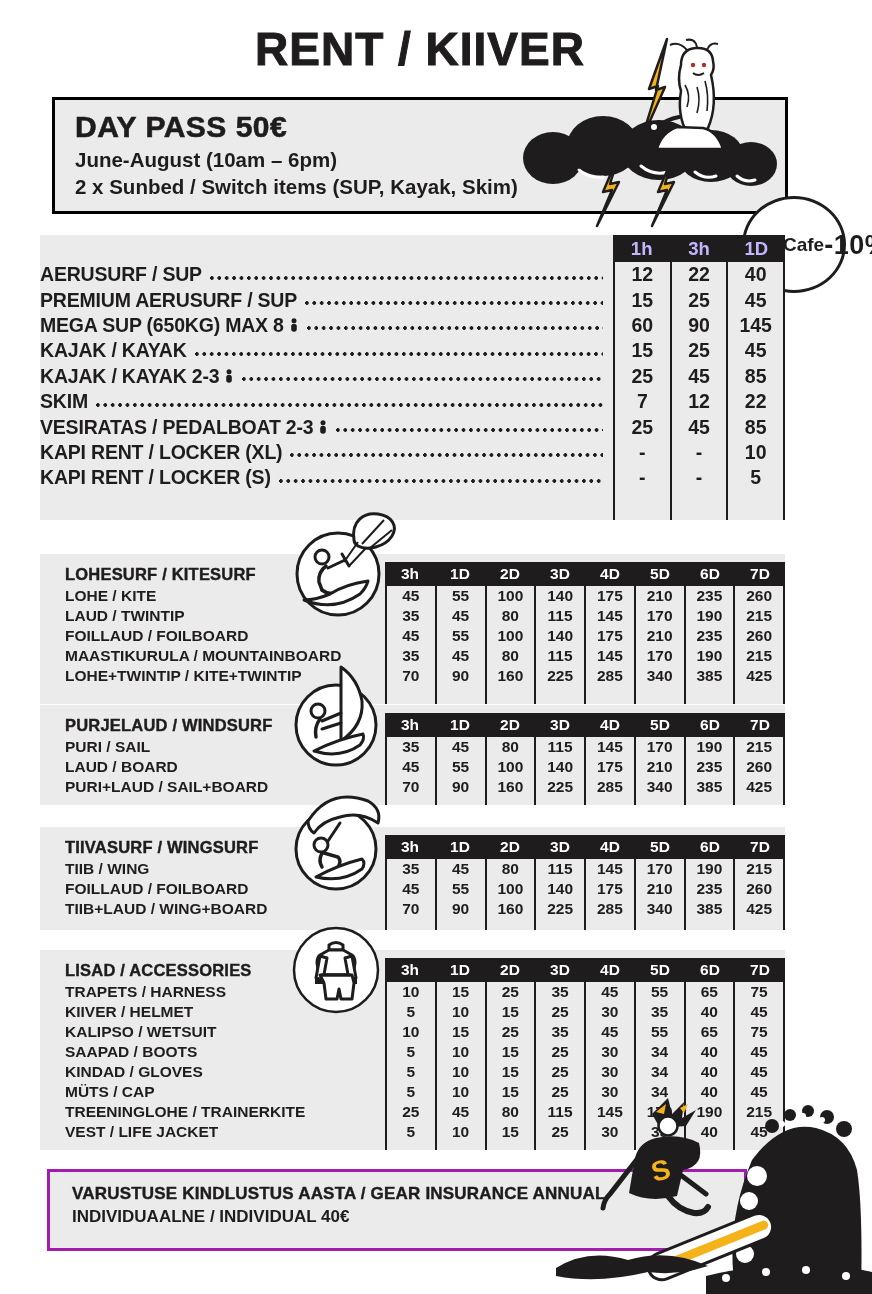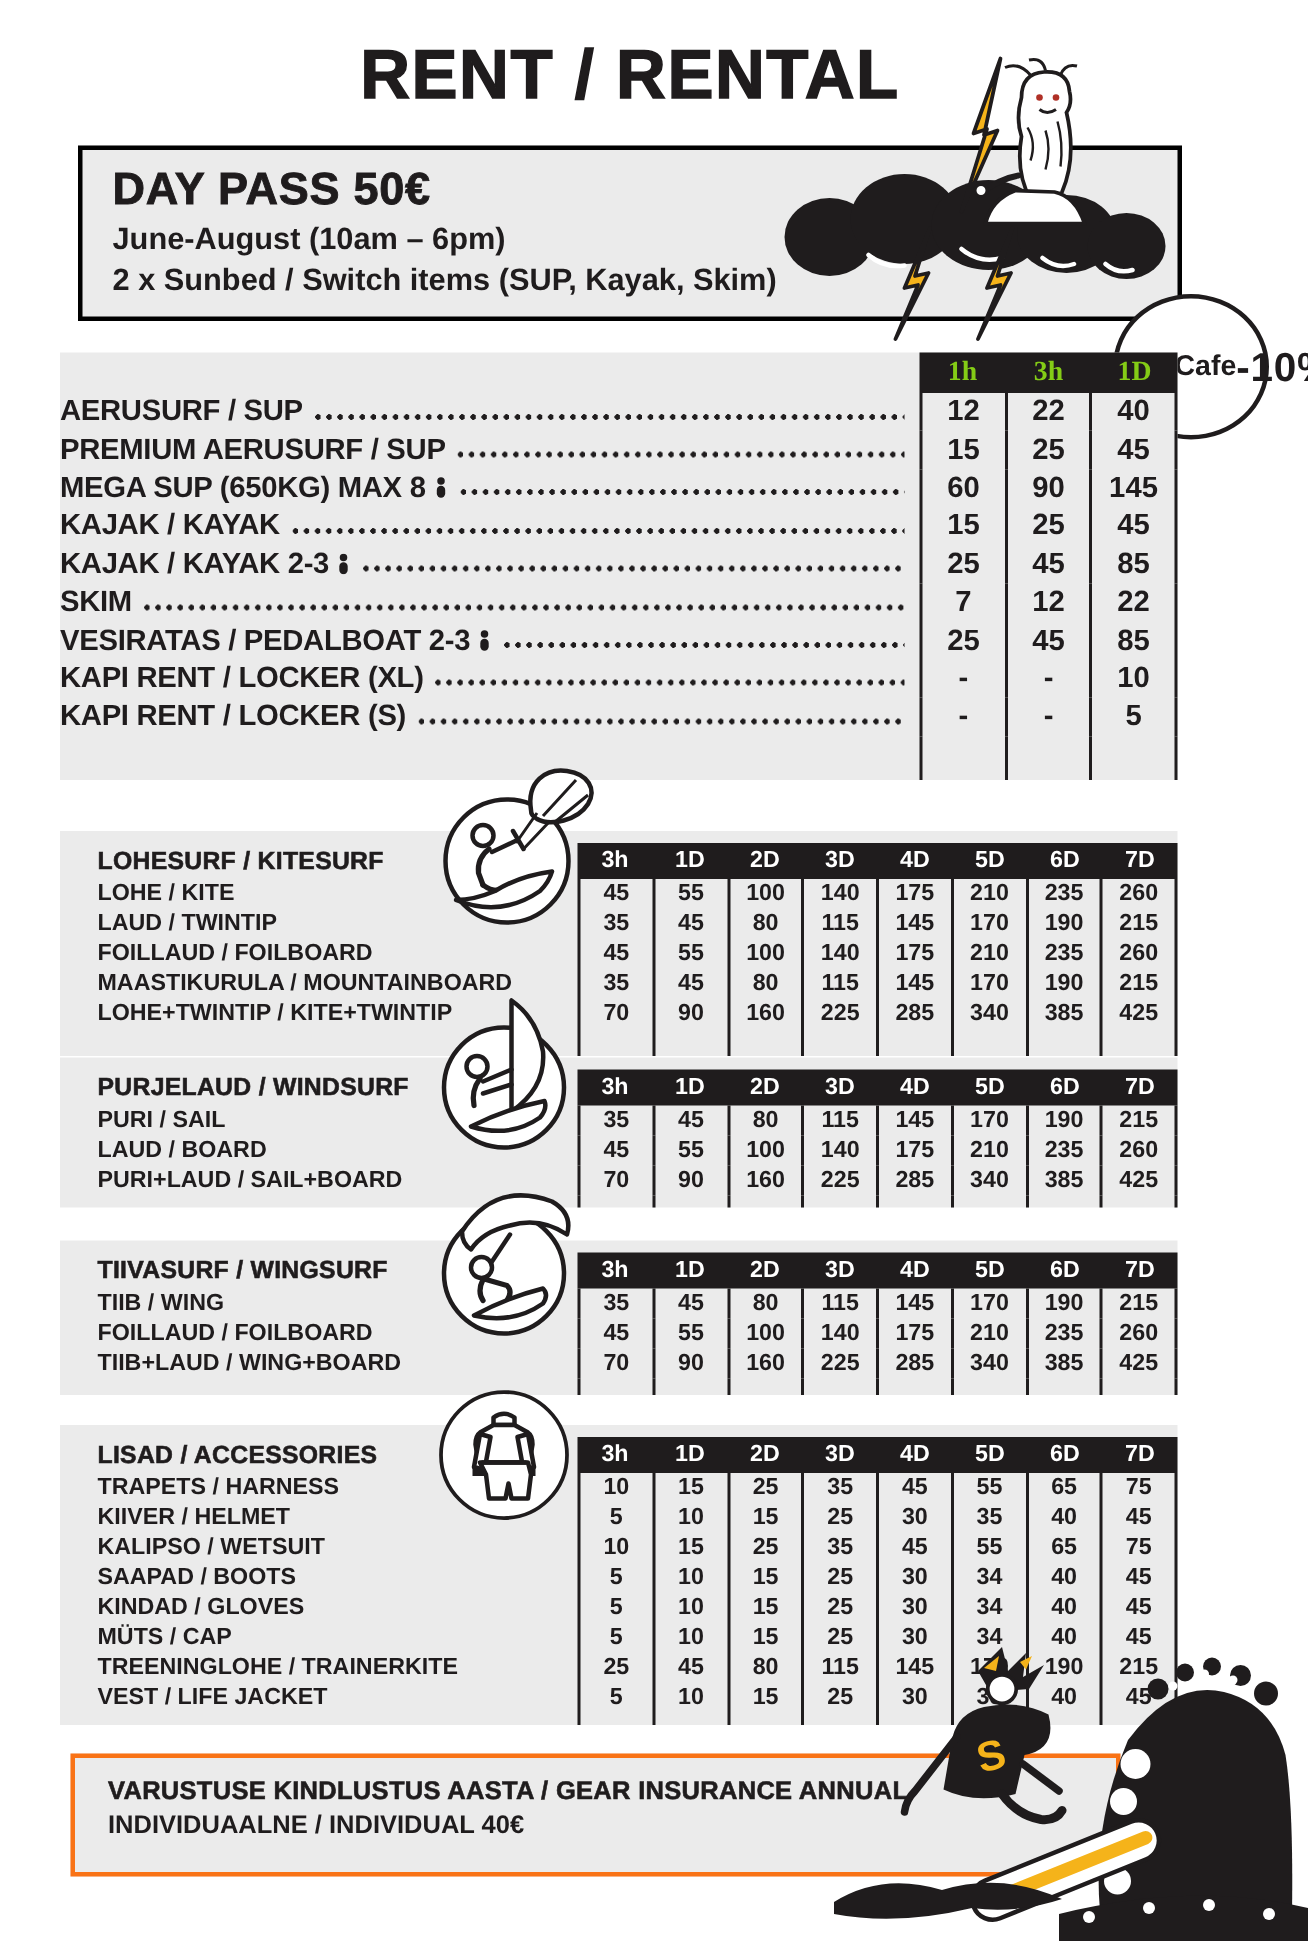--- a/index.html
+++ b/index.html
@@ -22,22 +22,22 @@
   .zeus{position:absolute;left:615px;top:34px;width:130px;height:162px;z-index:2;overflow:visible;}
   .badge{position:absolute;left:687px;top:96px;width:104px;height:97px;border-radius:50%;
     background:#fff;border:3px solid #1F1C1D;z-index:6;display:flex;flex-direction:row;
     align-items:center;justify-content:space-between;text-align:center;}
   .badge-line{font-size:19px;font-weight:800;line-height:21px;}
   .badge-big{font-size:27px;font-weight:800;line-height:28px;letter-spacing:.5px;}
 
   
   .main-panel{position:absolute;left:40px;top:235px;width:745px;height:285px;background:#EBEBEB;z-index:1;}
   .main-head{position:absolute;left:573px;top:0;width:172px;height:27px;display:flex;background:#1F1C1D;}
-  .mh-cell{flex:1;color:#84cc16;display:flex;align-items:center;justify-content:center;
-    font-size:18.5px;font-weight:800;font-family:Liberation Serif, serif;}
+  .mh-cell{flex:1;color:#c4b5fd;display:flex;align-items:center;justify-content:center;
+    font-size:18.5px;font-weight:800;}
   .main-rows{position:absolute;left:0;top:27px;right:0;bottom:0;display:flex;flex-direction:column;}
   .m-row{display:flex;align-items:center;flex:0 0 25.4px;}
   .m-label{font-size:19.5px;font-weight:800;white-space:nowrap;letter-spacing:-.2px;}
   .person{width:10px;height:14px;fill:#1F1C1D;margin-left:5px;flex:0 0 auto;}
   .m-leader{flex:1;height:4px;margin:6px 10px 0 8px;
     background-image:radial-gradient(circle at 2px 2px,#1F1C1D 1.7px,transparent 2px);
     background-size:7.4px 4px;background-repeat:repeat-x;}
   .m-vals{flex:0 0 172px;margin-left:auto;display:flex;align-self:stretch;border-right:2.5px solid #1F1C1D;}
   .m-cell{flex:1;border-left:2.5px solid #1F1C1D;display:flex;align-items:center;justify-content:center;
     font-size:19.5px;font-weight:800;}
@@ -64,34 +64,34 @@
     font-size:15.5px;font-weight:700;}
   .s-spacer{flex:1 1 auto;}
   .sec-icon{position:absolute;z-index:3;overflow:visible;}
   #icon-kite{left:248px;top:-46px;width:112px;height:118px;}
   #icon-wind{left:248px;top:-46px;width:100px;height:112px;}
   #icon-wing{left:248px;top:-44px;width:102px;height:112px;}
   #icon-suit{left:251px;top:-26px;width:90px;height:92px;}
 
   
   .insurance{position:absolute;left:47px;top:1169px;width:700px;height:82px;background:#EBEBEB;
-    border:3px solid #f97316;padding:10px 0 0 22px;z-index:1;}
+    border:3px solid #a21caf;padding:10px 0 0 22px;z-index:1;}
   .ins-title{font-size:17px;font-weight:900;letter-spacing:.2px;line-height:23px;
     -webkit-text-stroke:.4px #1F1C1D;}
   .ins-line{font-size:17px;font-weight:700;line-height:23px;}
 
   .surfer{position:absolute;left:556px;top:1096px;width:316px;height:198px;z-index:7;overflow:visible;}
   .ink{fill:#1F1C1D;} .ln{fill:none;stroke:#1F1C1D;}
 </style>
 </head>
 <body>
 
 <div class="page">
 
-  <div class="page-title">RENT / RENTAL</div>
+  <div class="page-title">RENT / KIIVER</div>
 
   <svg class="zeus" viewBox="0 0 130 160">
     <path d="M52,4 L34,54 l9,-3 L26,106 L50,52 l-9,3 Z" fill="#F5B31A" stroke="#1F1C1D" stroke-width="2.5" stroke-linejoin="round"></path>
     <path class="ln" d="M38,94 Q52,84 64,82" stroke-width="4" stroke-linecap="round"></path>
     <circle cx="39" cy="92" r="4" fill="#fff" stroke="#1F1C1D" stroke-width="2"></circle>
     <path d="M66,30 Q66,14 81,13 Q97,12 98,26 Q100,34 96,40 Q103,70 93,93 Q84,105 72,98 Q62,80 66,56 Q62,44 66,30 Z" fill="#fff" stroke="#1F1C1D" stroke-width="2.5"></path>
     <path class="ln" d="M72,15 Q64,6 55,10 M82,12 Q80,3 71,5 M92,15 Q95,7 103,9" stroke-width="2"></path>
     <path class="ln" d="M70,50 Q76,60 72,72 M82,52 Q86,64 82,78 M90,46 Q94,60 92,76" stroke-width="1.6"></path>
     <circle cx="78" cy="30" r="2.2" fill="#B03027"></circle>
     <circle cx="89" cy="30" r="2.2" fill="#B03027"></circle>

